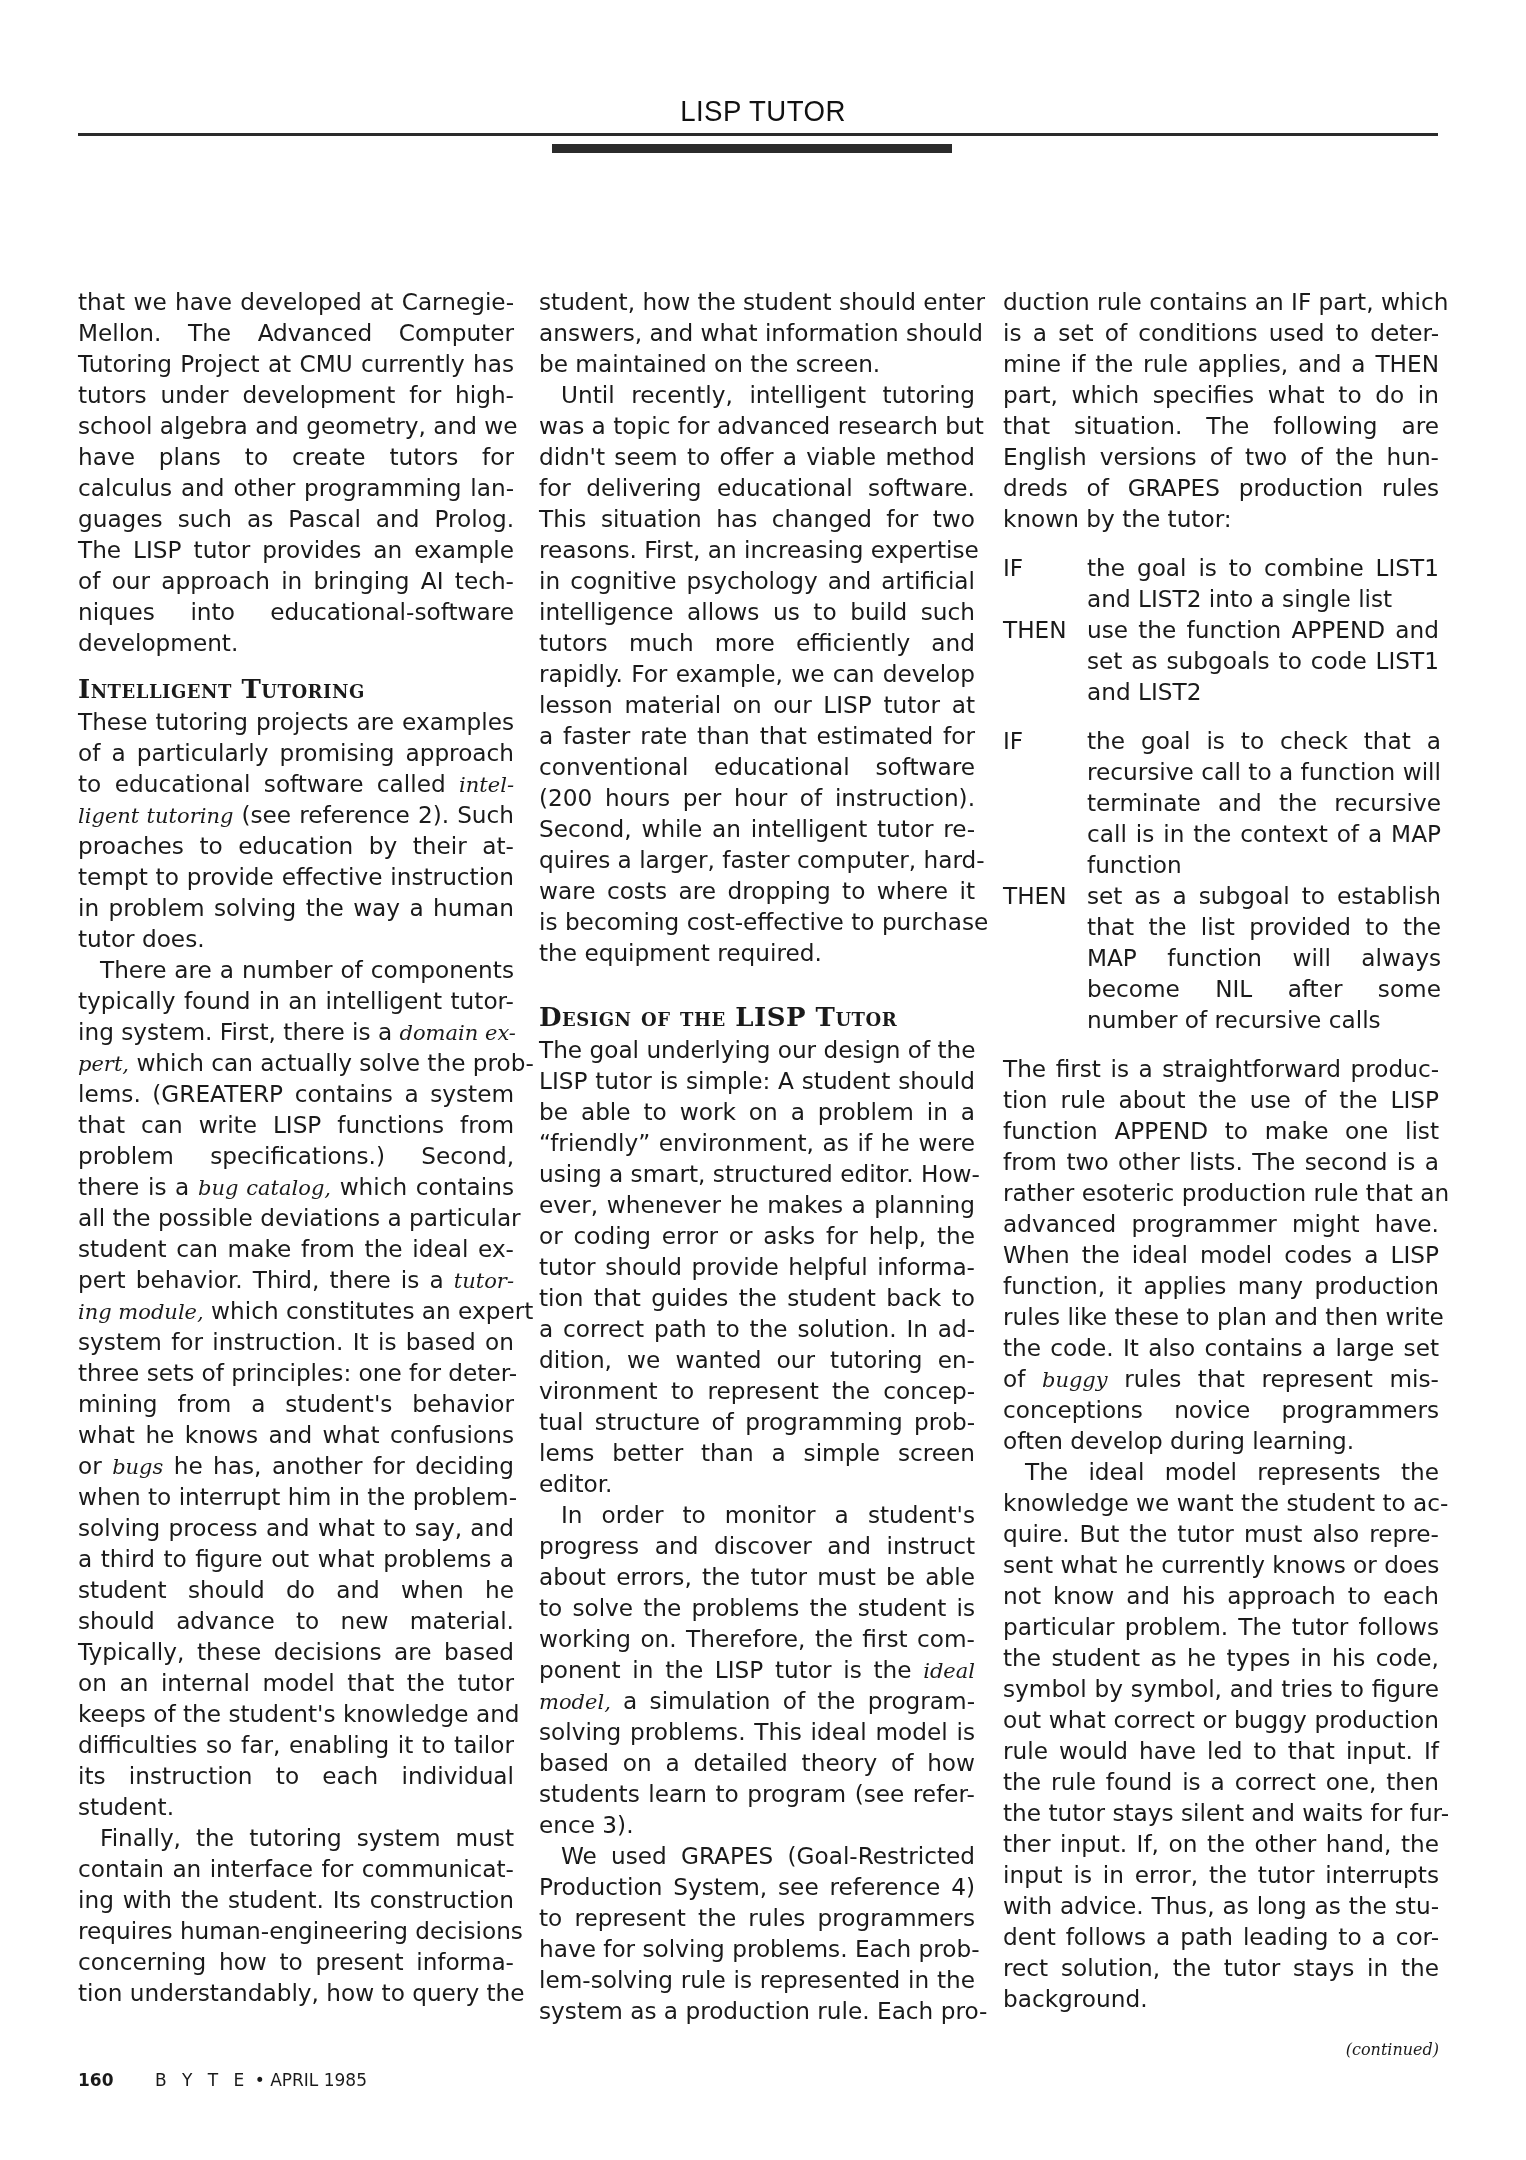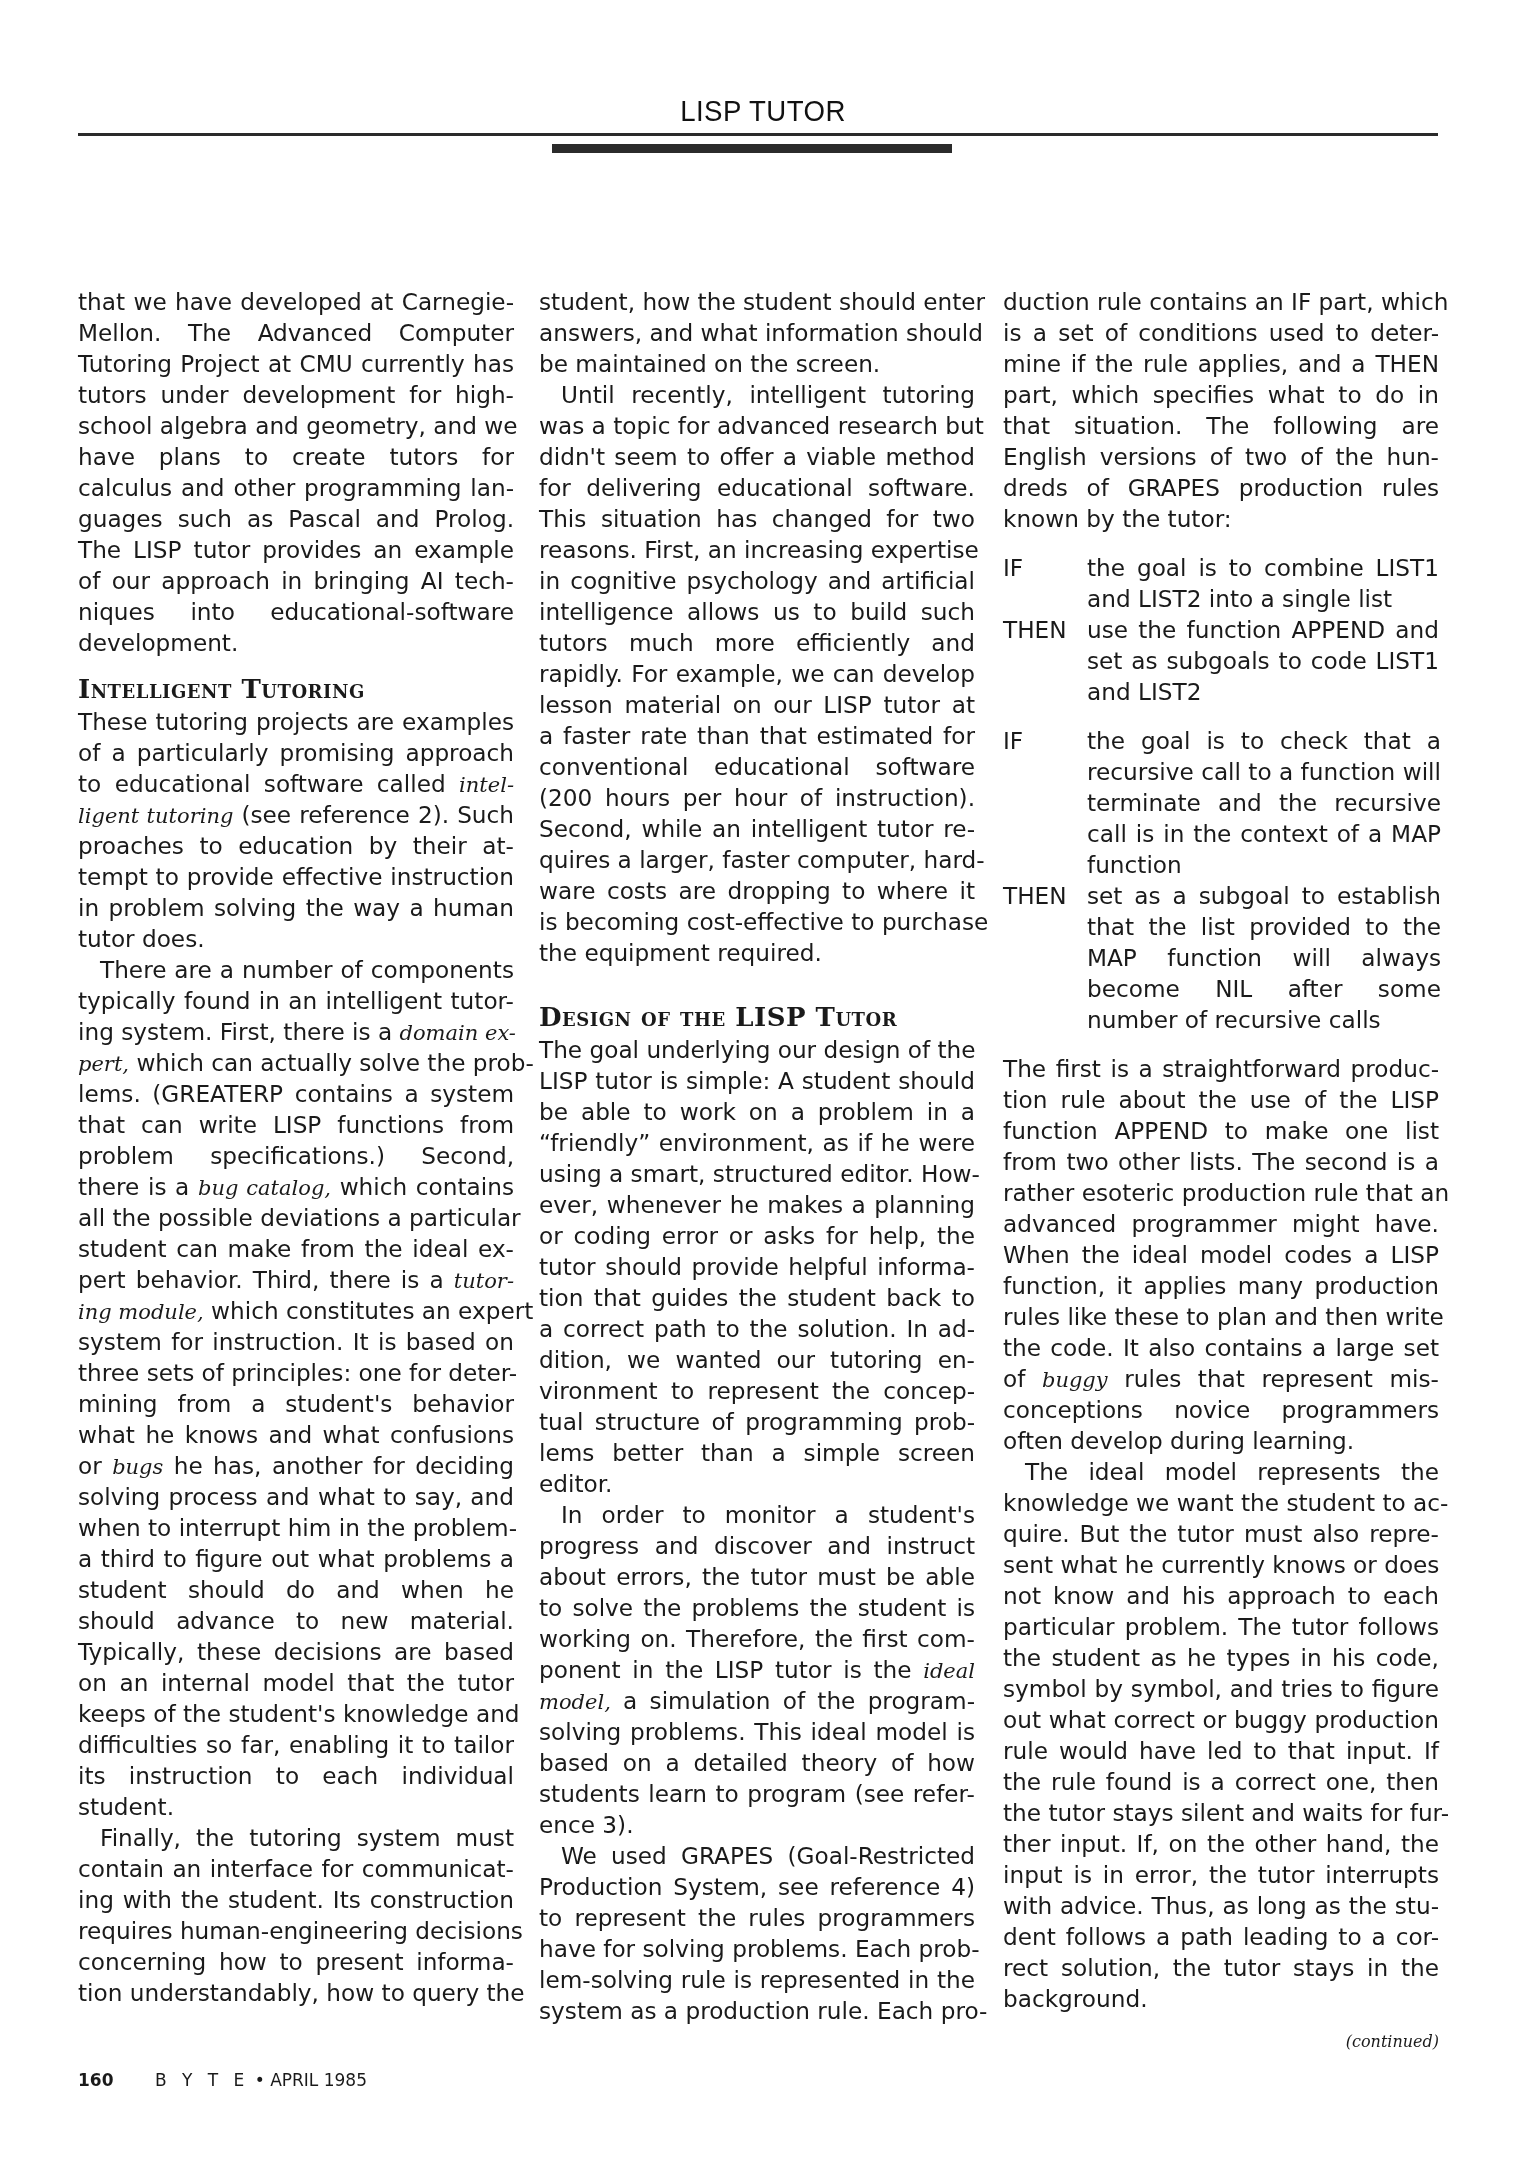--- a/index.html
+++ b/index.html
@@ -17,21 +17,21 @@
     .line { display: block; white-space: nowrap; text-align: justify; text-align-last: justify; height: 31px; overflow: visible; }
     .line.last { text-align-last: left; }
     .indent { padding-left: 22px; }
     .sec-head { display: block; font-family: "DejaVu Serif", serif; font-weight: bold; font-size: 26px;
                 font-variant: small-caps; letter-spacing: 0.5px; height: 34px; line-height: 34px; margin-top: 14px; }
     .gap { display: block; height: 18px; }
     i { font-family: "DejaVu Serif", serif; font-style: italic; font-size: 21px; }
     .rule-block { display: grid; grid-template-columns: 84px 1fr; column-gap: 0; }
     .rule-kw { font-size: 23.2px; }
     .rule-body .line { text-align: justify; }
-    .continued { display: block; text-align: right; font-family: "DejaVu Serif", serif; font-style: italic; font-size: 16px; margin-top: 12px; }
+    .continued { display: block; text-align: right; font-family: "DejaVu Serif", serif; font-style: italic; font-size: 16px; margin-top: 20px; }
     .footer { position: absolute; left: 78px; top: 2070px; font-size: 17px; font-family: "DejaVu Sans", sans-serif; }
     .footer .pg { font-weight: bold; margin-right: 36px; }
     .footer .mag { letter-spacing: 5px; }
   </style>
 </head>
 <body>
 
 <div class="header-title">LISP TUTOR</div>
 <div class="rule-thin"></div>
 <div class="rule-thick"></div>
@@ -76,22 +76,22 @@
     <span class="line"><span>there is a </span><i>bug catalog,</i><span> which contains</span></span>
     <span class="line">all the possible deviations a particular</span>
     <span class="line">student can make from the ideal ex-</span>
     <span class="line"><span>pert behavior. Third, there is a </span><i>tutor-</i></span>
     <span class="line"><i>ing module,</i><span> which constitutes an expert</span></span>
     <span class="line">system for instruction. It is based on</span>
     <span class="line">three sets of principles: one for deter-</span>
     <span class="line">mining from a student's behavior</span>
     <span class="line">what he knows and what confusions</span>
     <span class="line"><span>or </span><i>bugs</i><span> he has, another for deciding</span></span>
+    <span class="line">when to interrupt him in the problem-</span>
     <span class="line">solving process and what to say, and</span>
-    <span class="line">when to interrupt him in the problem-</span>
     <span class="line">a third to figure out what problems a</span>
     <span class="line">student should do and when he</span>
     <span class="line">should advance to new material.</span>
     <span class="line">Typically, these decisions are based</span>
     <span class="line">on an internal model that the tutor</span>
     <span class="line">keeps of the student's knowledge and</span>
     <span class="line">difficulties so far, enabling it to tailor</span>
     <span class="line">its instruction to each individual</span>
     <span class="line last">student.</span>
   </div>

